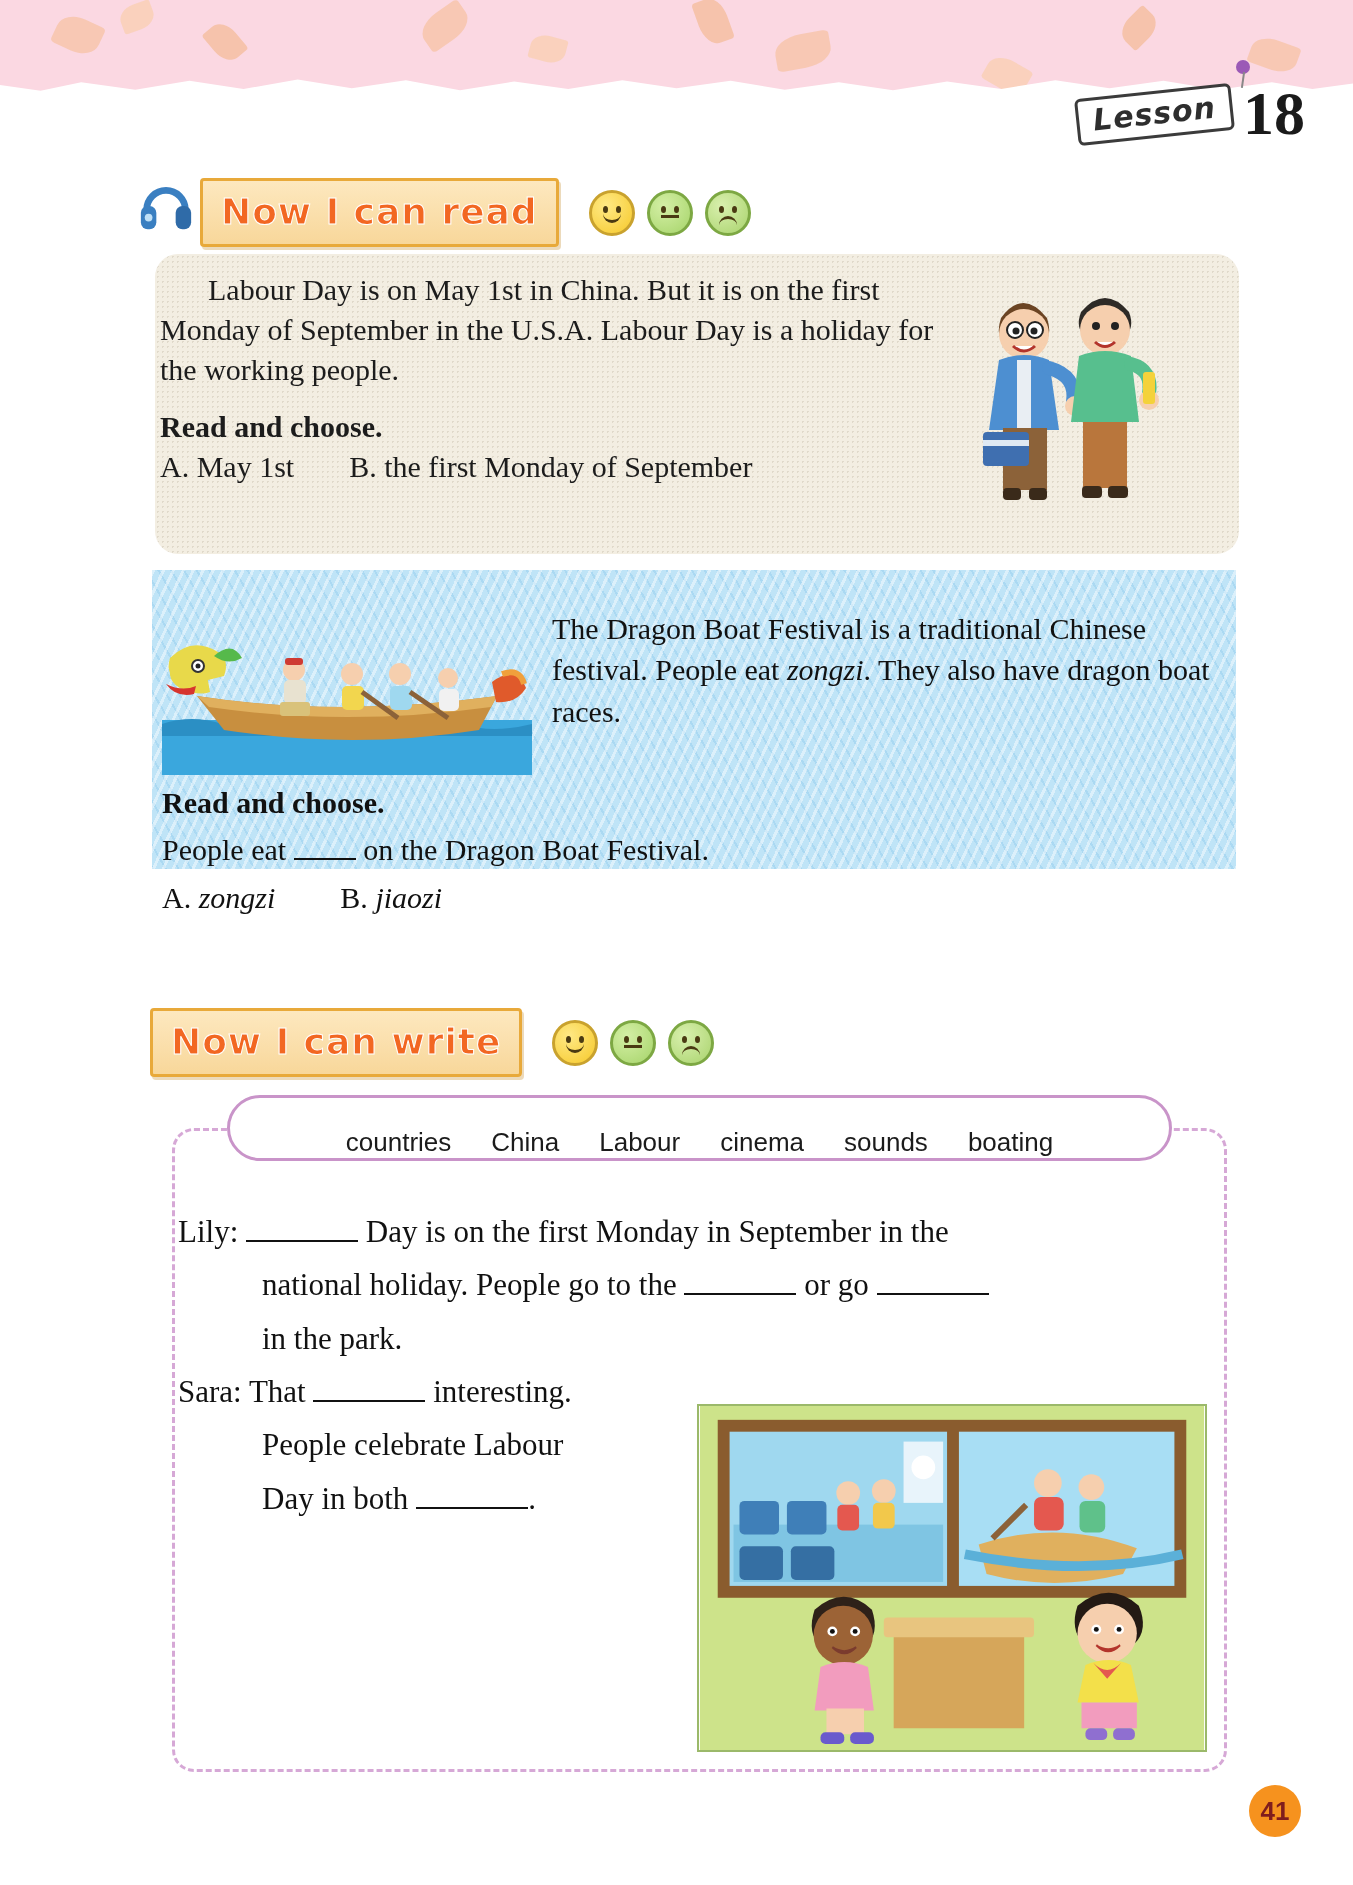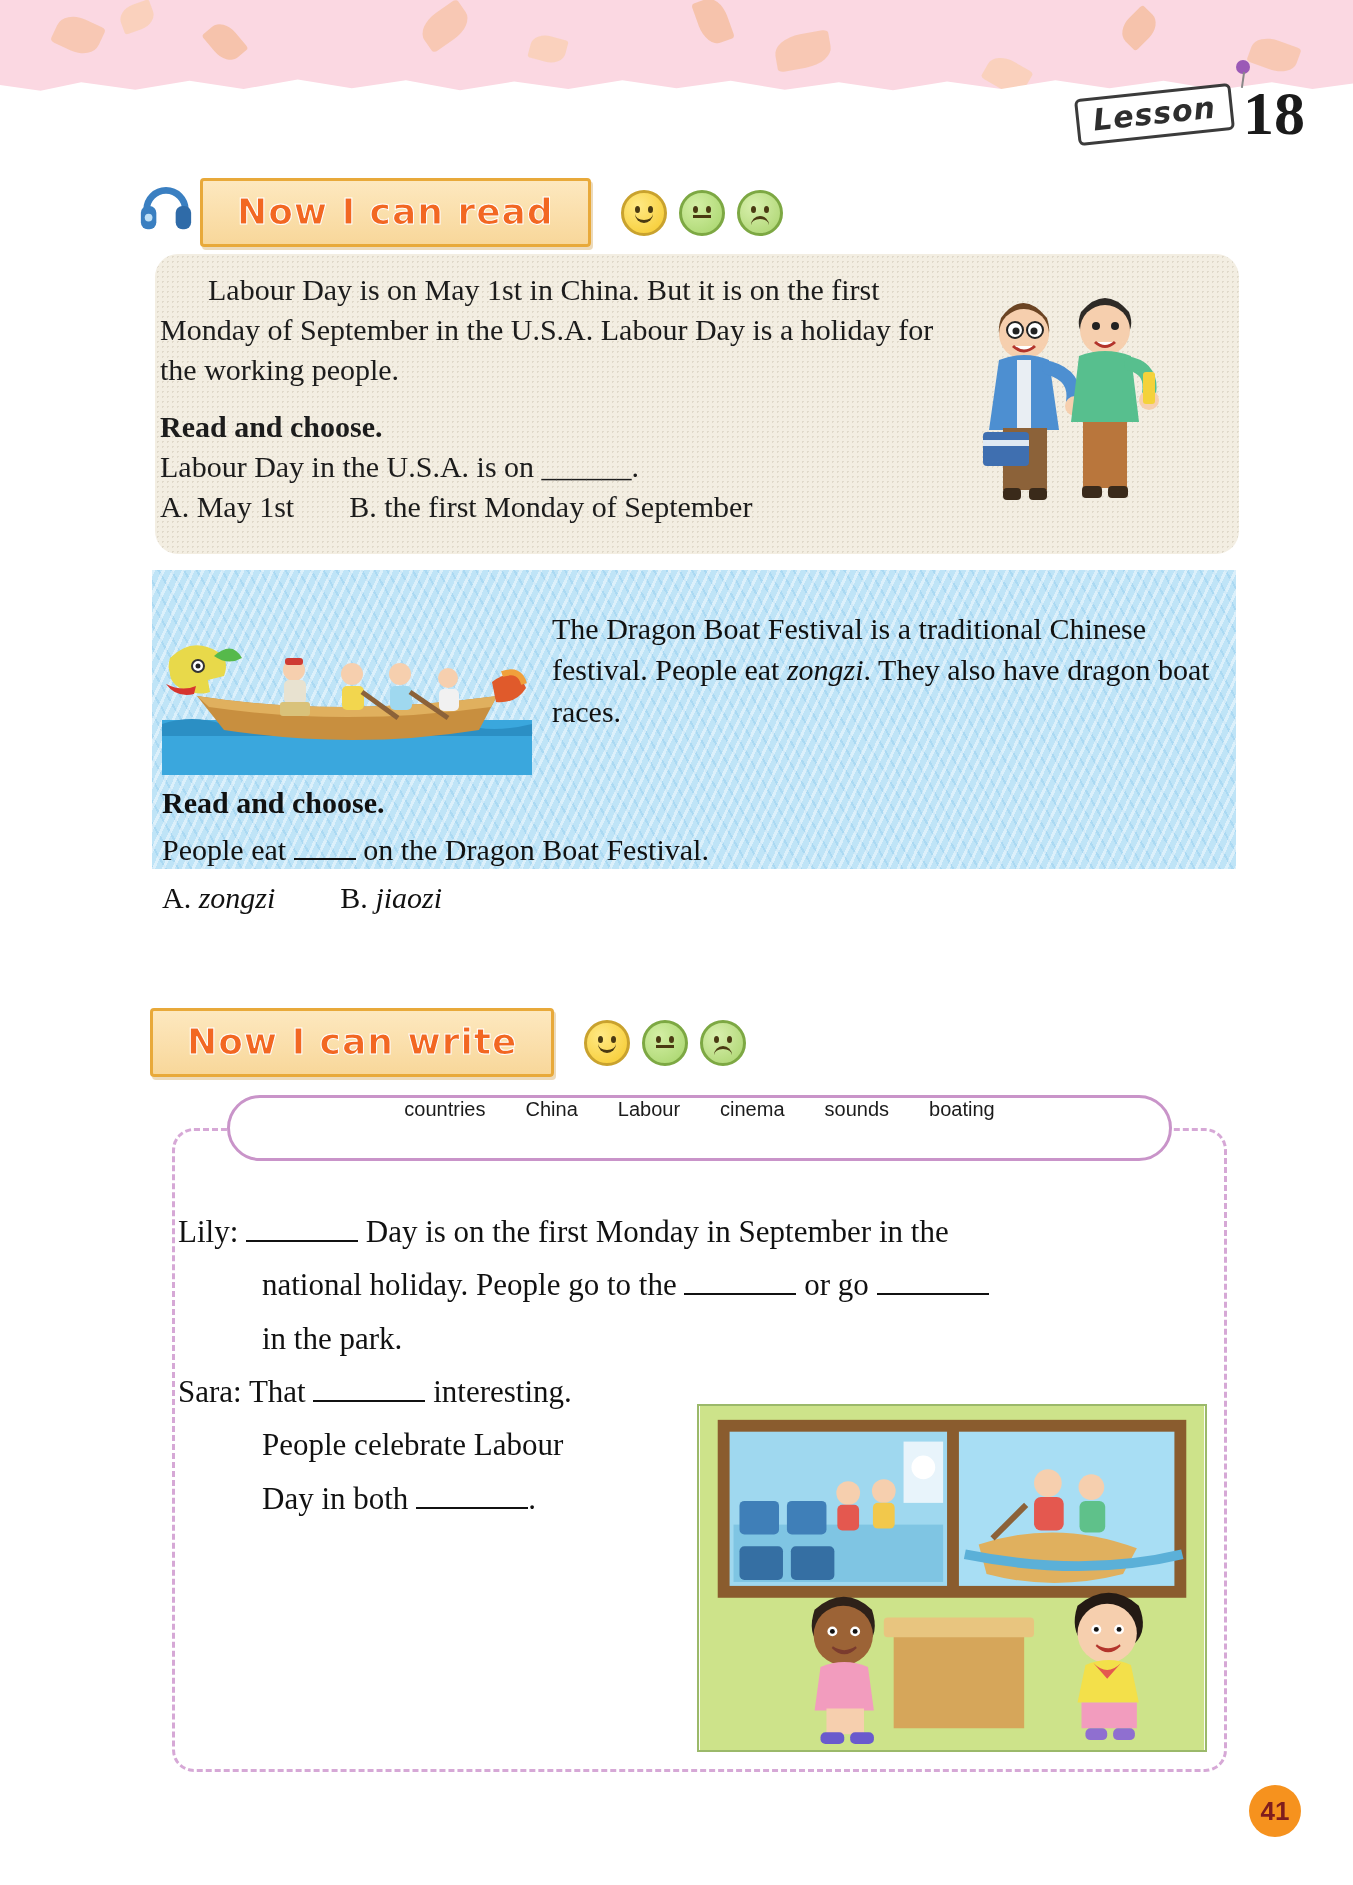--- a/index.html
+++ b/index.html
@@ -92,21 +92,21 @@
   .section-head {
     position: absolute;
     display: flex;
     align-items: center;
   }
   .ribbon {
     position: relative;
     background: linear-gradient(#fde8bf, #f8d79a);
     border: 3px solid #e8a93a;
     border-radius: 4px;
-    padding: 10px 34px 12px;
+    padding: 10px 18px 12px;
     box-shadow: 2px 3px 0 rgba(200,150,60,.35);
   }
   .ribbon-text {
     font-family: "DejaVu Sans", sans-serif;
     font-weight: bold;
     font-size: 36px;
     color: #f26722;
     -webkit-text-stroke: 1px #fff;
     letter-spacing: 1px;
     white-space: nowrap;
@@ -192,25 +192,25 @@
 
   
   .word-bank {
     position: absolute;
     left: 227px; top: 1095px;
     width: 945px; height: 66px;
     border: 3px solid #c994c9;
     border-radius: 34px;
     background: #fff;
     display: flex;
-    align-items: flex-start;
+    align-items: flex-end;
     justify-content: center;
     gap: 40px;
     font-family: "Liberation Sans", sans-serif;
-    font-size: 20px;
+    font-size: 26px;
     color: #1b1b1b;
     z-index: 3;
   }
   .dashed-box {
     position: absolute;
     left: 172px; top: 1128px;
     width: 1055px; height: 644px;
     border: 3px dashed #d6a8d6;
     border-radius: 22px;
     background: #fff;
@@ -300,21 +300,20 @@
         <div class="eye right"></div>
         <div class="mouth frown"></div>
     </div>
   </div>
 </div>
 
 <div class="panel1">
   <div class="p1-text">
     <p class="indent">Labour Day is on May 1st in China. But it is on the first Monday of September in the U.S.A. Labour Day is a holiday for the working people.</p>
     <p class="bold mt">Read and choose.</p>
-    <p>Labour Day in the U.S.A. is on ______.</p>
     <p>
       <span>A. May 1st</span>
       <span style="display:inline-block;width:40px;"></span>
       <span>B. the first Monday of September</span>
     </p>
   </div>
 
   <svg class="kids-img" viewBox="0 0 262 270">
 
     <g>

